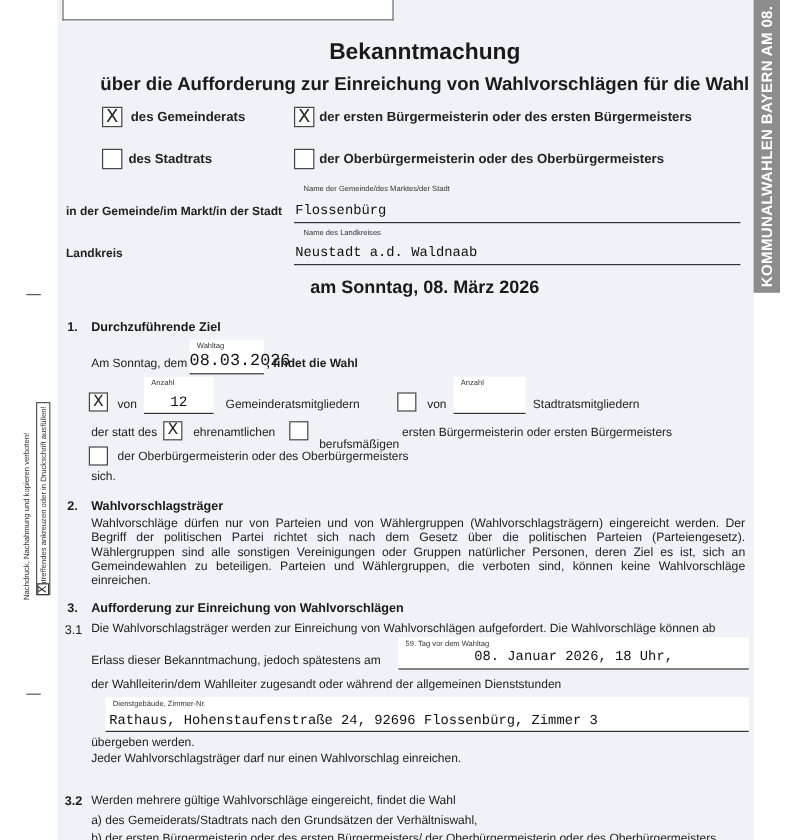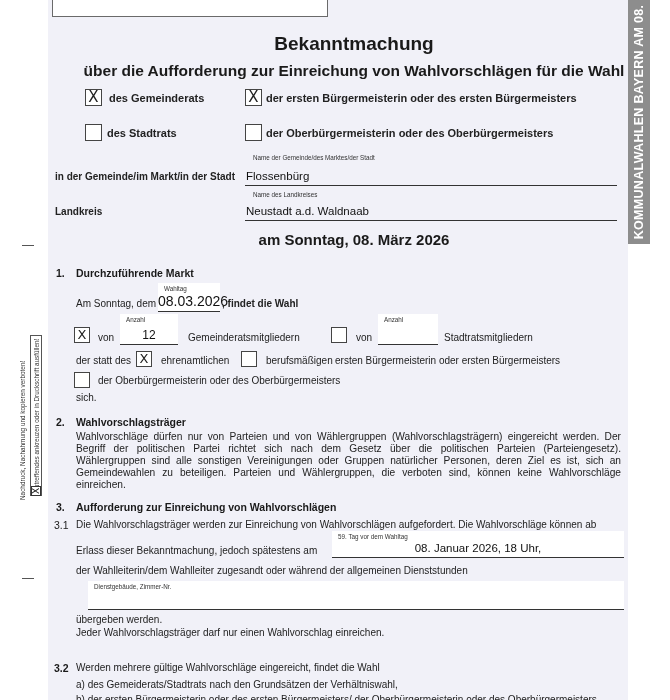--- a/index.html
+++ b/index.html
@@ -26,21 +26,21 @@
   .t-date { top: 231px; font-size: 15px; }
 
   .cb { position: absolute; width: 17px; height: 17px; border: 1px solid #444; background: #fff; font-size: 15px; line-height: 15px; text-align: center; color: #222; font-family: "DejaVu Sans", sans-serif; }
   .cb.sm { width: 16px; height: 16px; }
 
   .lbl { position: absolute; font-size: 11px; white-space: nowrap; color: #222; }
   .lbl.b { font-weight: bold; }
 
   .field { position: absolute; background: #fff; border-bottom: 1px solid #333; }
   .field .cap { position: absolute; left: 6px; top: 2px; font-size: 6.3px; color: #333; white-space: nowrap; }
-  .field .val { position: absolute; left: 6px; bottom: 2px; font-size: 12.5px; color: #111; white-space: nowrap; }
+  .field .val { position: absolute; left: 6px; bottom: 2px; font-size: 12.5px; color: #111; white-space: nowrap; font-family: Liberation Mono, monospace; }
   .field .val.center { left: 0; right: 0; text-align: center; }
 
   .sec-num { position: absolute; left: 56px; font-size: 10.5px; font-weight: bold; }
   .sec-title { position: absolute; left: 76px; font-size: 10.5px; font-weight: bold; }
   .para { position: absolute; left: 76px; width: 545px; font-size: 10.2px; line-height: 12px; text-align: justify; color: #222; }
   .sub-num { position: absolute; left: 54px; font-size: 10.5px; }
   .txt { position: absolute; font-size: 10px; white-space: nowrap; color: #222; }
 </style>
 </head>
 <body>
@@ -93,21 +93,21 @@
   .field[data-name="gemeinde-field"] .cap { left: 31px; }
   .field[data-name="gemeinde-field"], .field[data-name="landkreis-field"] { background: transparent; }
   .field[data-name="gemeinde-field"]::before, .field[data-name="landkreis-field"]::before { content:""; position:absolute; left:23px; right:0; top:0; bottom:0; background:#fff; z-index:-1; }
   .field[data-name="gemeinde-field"], .field[data-name="landkreis-field"] { border-bottom: none; }
   .field[data-name="gemeinde-field"]::after, .field[data-name="landkreis-field"]::after { content:""; position:absolute; left:23px; right:0; bottom:0; height:1px; background:#333; }
 </style>
 
 <div class="title t-date" data-name="election-date-heading">am Sonntag, 08. März 2026</div>
 
 <div class="sec-num" style="top:267px;" data-name="section1-number">1.</div>
-<div class="sec-title" style="top:267px;" data-name="section1-title">Durchzuführende Markt</div>
+<div class="sec-title" style="top:267px;" data-name="section1-title">Durchzuführende Ziel</div>
 
 <div class="txt" style="left:76px; top:298px;" data-name="wahltag-prefix">Am Sonntag, dem</div>
 <div class="field" style="left:158px; top:283px; width:62px; height:29px;" data-name="wahltag-field">
   <span class="cap" data-name="wahltag-caption">Wahltag</span>
   <span class="val center" style="font-size:14px;" data-name="wahltag-value">08.03.2026</span>
 </div>
 <div class="txt" style="left:222px; top:298px;font-weight:bold;" data-name="wahltag-suffix">, findet die Wahl</div>
 
 <div class="cb sm" style="left:74px; top:327px; font-size:13px; line-height:14px;" data-name="checkbox-gemeinderat-count">X</div>
 <div class="txt" style="left:98px; top:332px;" data-name="von-label">von</div>
@@ -122,21 +122,21 @@
 <div class="field" style="left:378px; top:314px; width:60px; height:31px;" data-name="anzahl-stadtrat-field">
   <span class="cap" data-name="anzahl-caption">Anzahl</span>
   <span class="val center" data-name="anzahl-stadtrat-value"></span>
 </div>
 <div class="txt" style="left:444px; top:332px;" data-name="stadtrat-members-label">Stadtratsmitgliedern</div>
 
 <div class="txt" style="left:76px; top:355px;" data-name="der-oder-des-label">der statt des</div>
 <div class="cb sm" style="left:136px; top:351px; font-size:13px; line-height:14px;" data-name="checkbox-ehrenamtlich">X</div>
 <div class="txt" style="left:161px; top:355px;" data-name="ehrenamtlich-label">ehrenamtlichen</div>
 <div class="cb sm" style="left:241px; top:351px;" data-name="checkbox-berufsmaessig"></div>
-<div class="txt" style="left:266px; top:355px;" data-name="berufsmaessig-label">berufsmäßigen</div>
+<div class="txt" style="left:266px; top:365px;" data-name="berufsmaessig-label">berufsmäßigen</div>
 <div class="txt" style="left:335px; top:355px;" data-name="buergermeister-label">ersten Bürgermeisterin oder ersten Bürgermeisters</div>
 
 <div class="cb sm" style="left:74px; top:372px;" data-name="checkbox-oberbuergermeister-sec1"></div>
 <div class="txt" style="left:98px; top:375px;" data-name="oberbuergermeister-label">der Oberbürgermeisterin oder des Oberbürgermeisters</div>
 <div class="txt" style="left:76px; top:392px;" data-name="statt-label">sich.</div>
 
 <div class="sec-num" style="top:416px;" data-name="section2-number">2.</div>
 <div class="sec-title" style="top:416px;" data-name="section2-title">Wahlvorschlagsträger</div>
 <div class="para" style="top:431px;" data-name="section2-text">Wahlvorschläge dürfen nur von Parteien und von Wählergruppen (Wahlvorschlagsträgern) eingereicht werden. Der Begriff der politischen Partei richtet sich nach dem Gesetz über die politischen Parteien (Parteiengesetz). Wählergruppen sind alle sonstigen Vereinigungen oder Gruppen natürlicher Personen, deren Ziel es ist, sich an Gemeindewahlen zu beteiligen. Parteien und Wählergruppen, die verboten sind, können keine Wahlvorschläge einreichen.</div>
 
@@ -149,20 +149,21 @@
 <div class="txt" style="left:76px; top:545px;" data-name="erlass-text">Erlass dieser Bekanntmachung, jedoch spätestens am</div>
 <div class="field" style="left:332px; top:531px; width:292px; height:27px;" data-name="deadline-field">
   <span class="cap" data-name="deadline-caption">59. Tag vor dem Wahltag</span>
   <span class="val center" style="font-size:11.5px; bottom:3px;" data-name="deadline-value">08. Januar 2026, 18 Uhr,</span>
 </div>
 <div class="txt" style="left:76px; top:565px;" data-name="zugesandt-text">der Wahlleiterin/dem Wahlleiter zugesandt oder während der allgemeinen Dienststunden</div>
 
 <div class="txt" style="left:78px; top:599px;padding-left:16px;" data-name="im-label">im</div>
 <div class="field" style="left:88px; top:581px; width:536px; height:29px;" data-name="office-field">
   <span class="cap" data-name="office-caption">Dienstgebäude, Zimmer-Nr.</span>
+  <span class="val" style="left:3px; font-size:11.5px; bottom:2px;" data-name="office-value">Rathaus, Hohenstaufenstraße 24, 92696 Flossenbürg, Zimmer 3</span>
 </div>
 <div class="txt" style="left:76px; top:614px;" data-name="uebergeben-text">übergeben werden.</div>
 <div class="txt" style="left:76px; top:627px;" data-name="jeder-text">Jeder Wahlvorschlagsträger darf nur einen Wahlvorschlag einreichen.</div>
 
 <div class="sub-num" style="top:662px;font-weight:bold;" data-name="section32-number">3.2</div>
 <div class="txt" style="left:76px; top:662px;" data-name="section32-text">Werden mehrere gültige Wahlvorschläge eingereicht, findet die Wahl</div>
 <div class="txt" style="left:76px; top:679px;" data-name="section32-a">a) des Gemeiderats/Stadtrats nach den Grundsätzen der Verhältniswahl,</div>
 <div class="txt" style="left:76px; top:694px;" data-name="section32-b">b) der ersten Bürgermeisterin oder des ersten Bürgermeisters/ der Oberbürgermeisterin oder des Oberbürgermeisters</div>
 
 </body></html>

